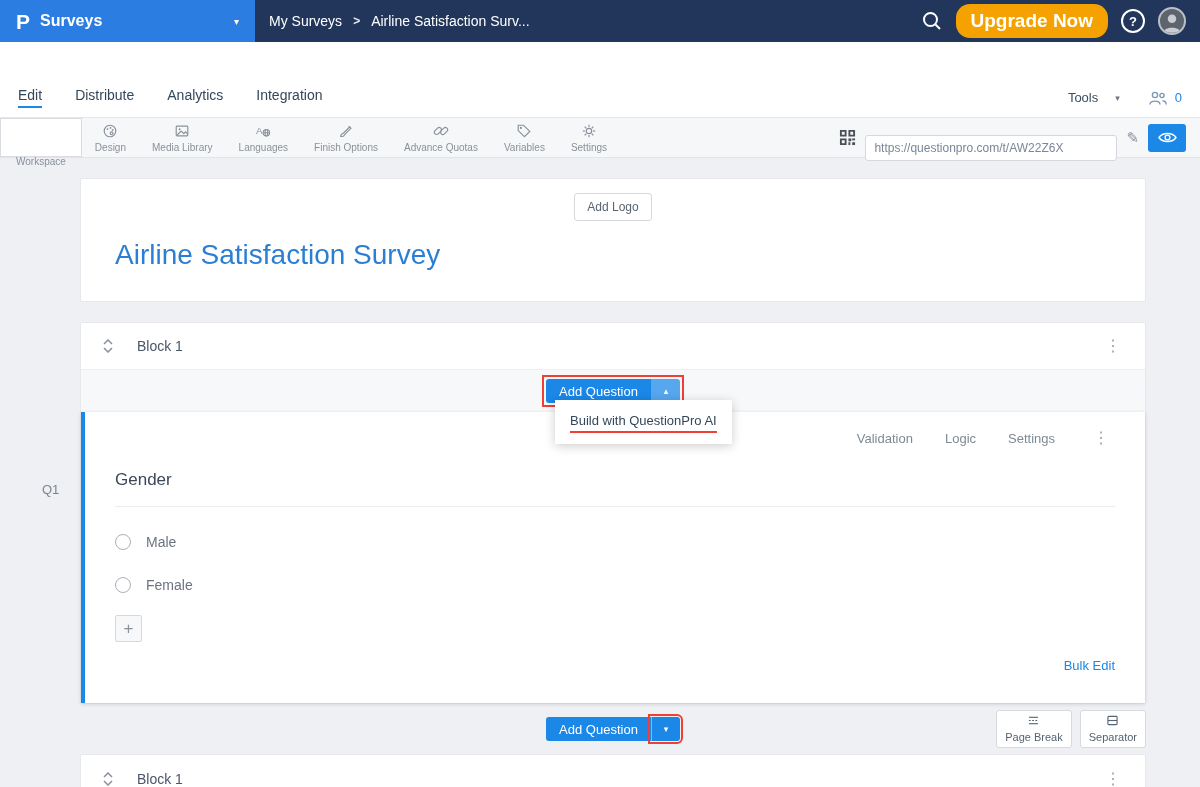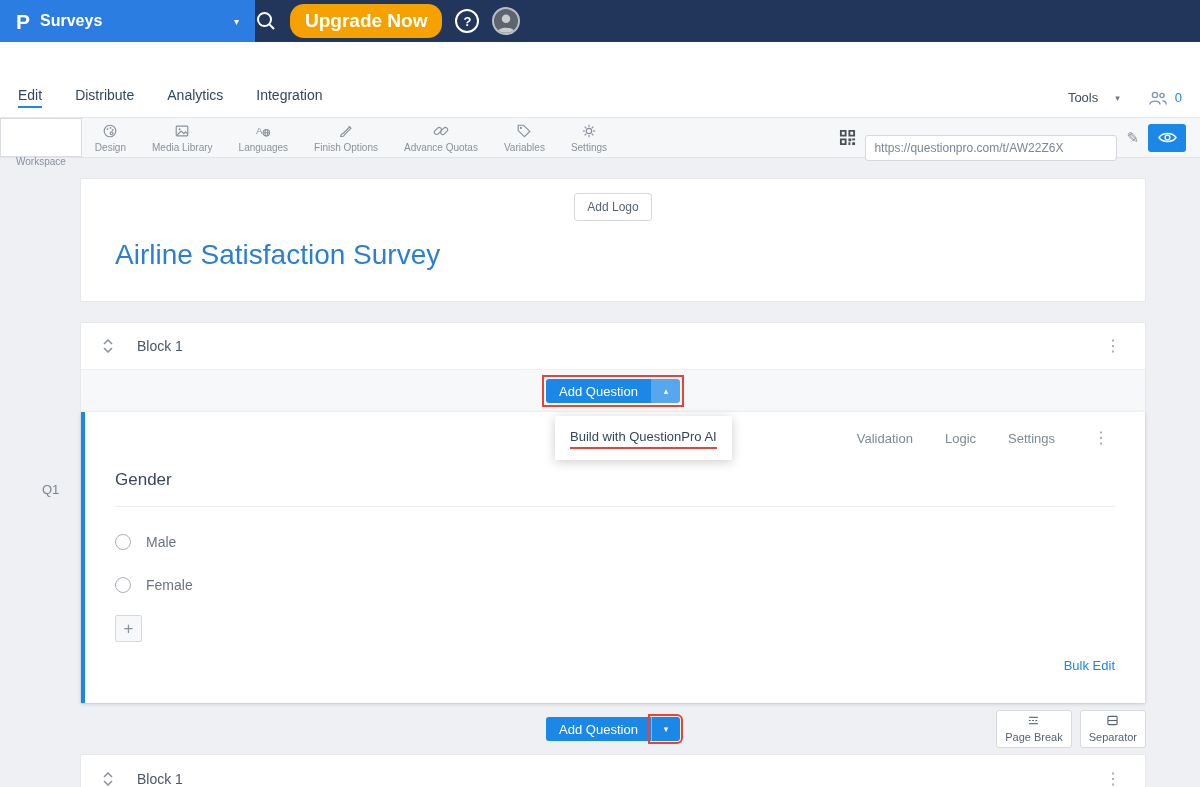--- a/index.html
+++ b/index.html
@@ -59,21 +59,21 @@
   .kebab{margin-left:auto;color:#9aa3ad;font-size:16px;line-height:1;padding:2px 6px;}
 
   .block-body{background:#f7f8fa;}
   .aq-row{position:relative;display:flex;justify-content:center;padding:9px 0;z-index:5;}
   .aq{display:inline-flex;height:24px;}
   .aq-main{background:#1b87e6;color:#fff;font-size:13px;font-weight:500;padding:0 13px;border-radius:3px 0 0 3px;display:flex;align-items:center;}
   .aq-caret{width:29px;background:#1b87e6;border-left:1px solid rgba(255,255,255,.45);color:#fff;font-size:9px;display:flex;align-items:center;justify-content:center;border-radius:0 3px 3px 0;}
   .aq.open .aq-caret{background:#56a7ee;border-left-color:#56a7ee;}
   .annot-outline{outline:2px solid #ee4035;outline-offset:2px;}
   .annot-outline-tight{outline:2px solid #ee4035;outline-offset:1px;}
-  .dropdown{position:absolute;top:46px;left:50%;margin-left:-58px;background:#fff;border-radius:0;box-shadow:0 2px 10px rgba(0,0,0,.2);padding:11px 15px;white-space:nowrap;z-index:10;cursor:pointer;}
+  .dropdown{position:absolute;top:30px;left:50%;margin-left:-58px;background:#fff;border-radius:0;box-shadow:0 2px 10px rgba(0,0,0,.2);padding:11px 15px;white-space:nowrap;z-index:10;cursor:pointer;}
   .menu-item-label{font-size:13px;color:#33475b;border-bottom:2px solid #ee4035;padding-bottom:3px;display:inline-block;}
 
   .question-card{background:#fff;border-left:4px solid #1b87e6;box-shadow:0 1px 4px rgba(0,0,0,.15);padding:16px 30px 30px;}
   .q-actions{display:flex;justify-content:flex-end;align-items:center;gap:32px;font-size:13px;color:#7e8a96;}
   .q-action{cursor:pointer;}
   .q-title{margin-top:22px;font-size:17px;color:#3c4858;padding-bottom:16px;border-bottom:1px solid #eaedf0;cursor:text;}
   .option{display:flex;align-items:center;gap:15px;margin-top:27px;font-size:14px;color:#6b7480;}
   .radio{width:16px;height:16px;border:1px solid #a8b0b9;border-radius:50%;background:#fff;cursor:pointer;flex:0 0 auto;}
   .add-opt{width:27px;height:27px;border:1px solid #d5d9de;background:#f7f8f9;color:#8a919b;font-size:17px;display:flex;align-items:center;justify-content:center;margin-top:22px;border-radius:2px;}
   .bulk-row{display:flex;justify-content:flex-end;margin-top:16px;}
@@ -84,20 +84,25 @@
   .small-btn{background:#fff;border:1px solid #d6dade;border-radius:3px;font-size:11px;color:#55636f;padding:4px 8px;display:flex;align-items:center;gap:5px;flex-direction:column;}
 </style>
 </head>
 <body>
 
 <header class="topbar">
   <div class="brand">
     <span class="brand-logo">P</span>
     <span class="brand-name">Surveys</span>
     <span class="brand-caret">▾</span>
+  </div>
+  <div class="crumbs">
+    <span class="crumb">My Surveys</span>
+    <span class="crumb-sep">&gt;</span>
+    <span class="crumb">Airline Satisfaction Surv...</span>
   </div>
   <div class="top-actions">
     <button class="icon-btn">
       <svg width="22" height="22" viewBox="0 0 22 22" fill="none" stroke="#ffffff" stroke-width="2">
         <circle cx="9.5" cy="9.5" r="6.5"></circle>
           <line x1="14.5" y1="14.5" x2="19" y2="19"></line>
       </svg>
     </button>
     <button class="upgrade-btn">Upgrade Now</button>
     <button class="help-btn">

